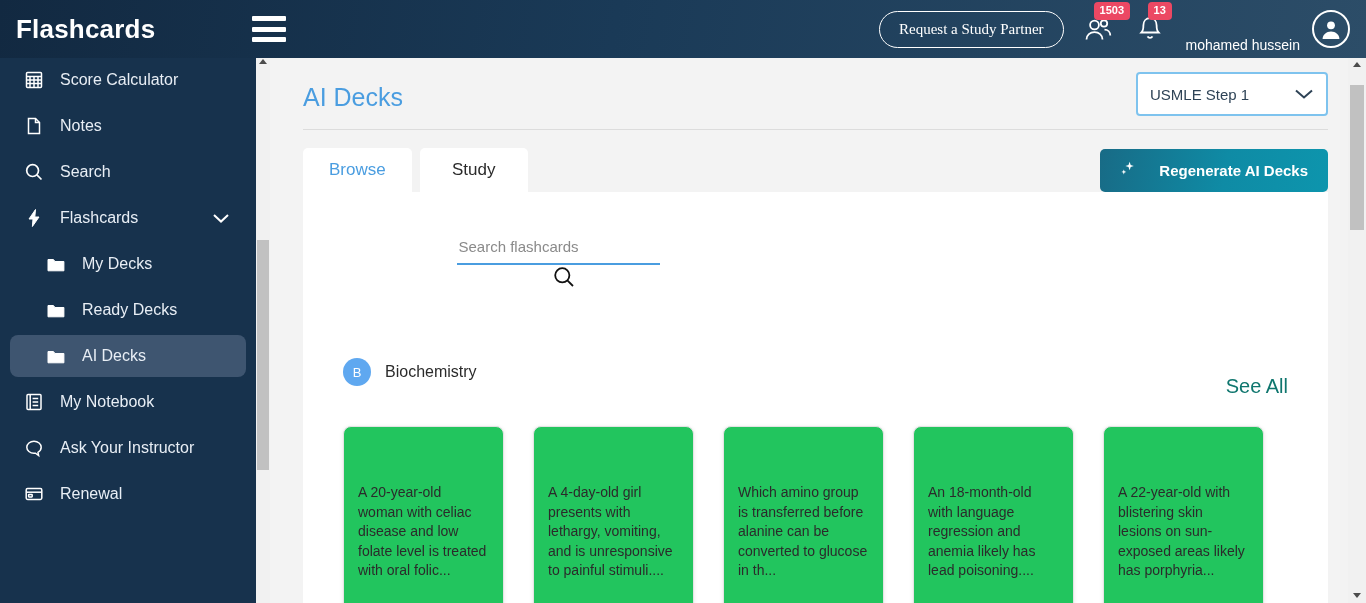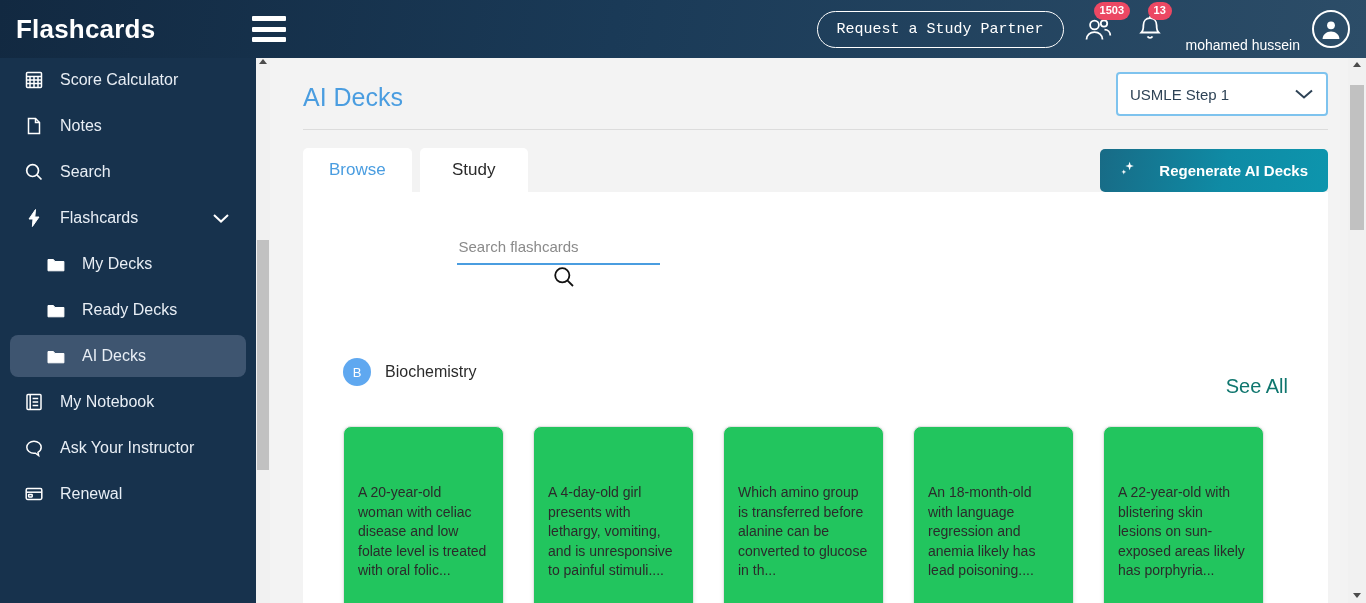--- a/index.html
+++ b/index.html
@@ -42,40 +42,40 @@
   }
   .study-partner-btn {
     border: 1.5px solid #ffffff;
     border-radius: 22px;
     color: #ffffff;
     font-size: 15px;
     padding: 9px 19px;
     background: transparent;
     cursor: pointer;
     white-space: nowrap;
-    font-family: Liberation Mono, monospace;
+    font-family: Liberation Serif, serif;
   }
   .icon-wrap {
     position: relative;
     margin-left: 16px;
     width: 36px; height: 36px;
     display: flex; align-items: center; justify-content: center;
     cursor: pointer;
   }
   .icon-wrap svg { display: block; }
   .badge {
     position: absolute;
     top: -9px; left: 14px;
     background: #ec4863;
     color: #fff;
     font-size: 11px;
     font-weight: bold;
     line-height: 1;
     padding: 3px 6px 4px;
-    border-radius: 9px;
+    border-radius: 4px;
     min-width: 20px;
     text-align: center;
     white-space: nowrap;
   }
   .badge.small { left: 16px; }
   .username {
     color: #ffffff;
     font-size: 14px;
     margin-left: 18px;
     white-space: nowrap;
@@ -155,21 +155,21 @@
     height: 68px;
   }
   .page-title {
     color: #4a9de0;
     font-size: 25px;
     font-weight: normal;
     padding-top: 14px;
   }
   .select-box {
     margin-left: auto;
-    width: 212px; height: 44px;
+    width: 192px; height: 44px;
     background: #ffffff;
     border: 2px solid #7ec3ee;
     border-radius: 4px;
     display: flex; align-items: center;
     padding: 0 12px;
     cursor: pointer;
     margin-top: 3px;
   }
   .select-box .sv {
     color: #2e4356; font-size: 15px;

